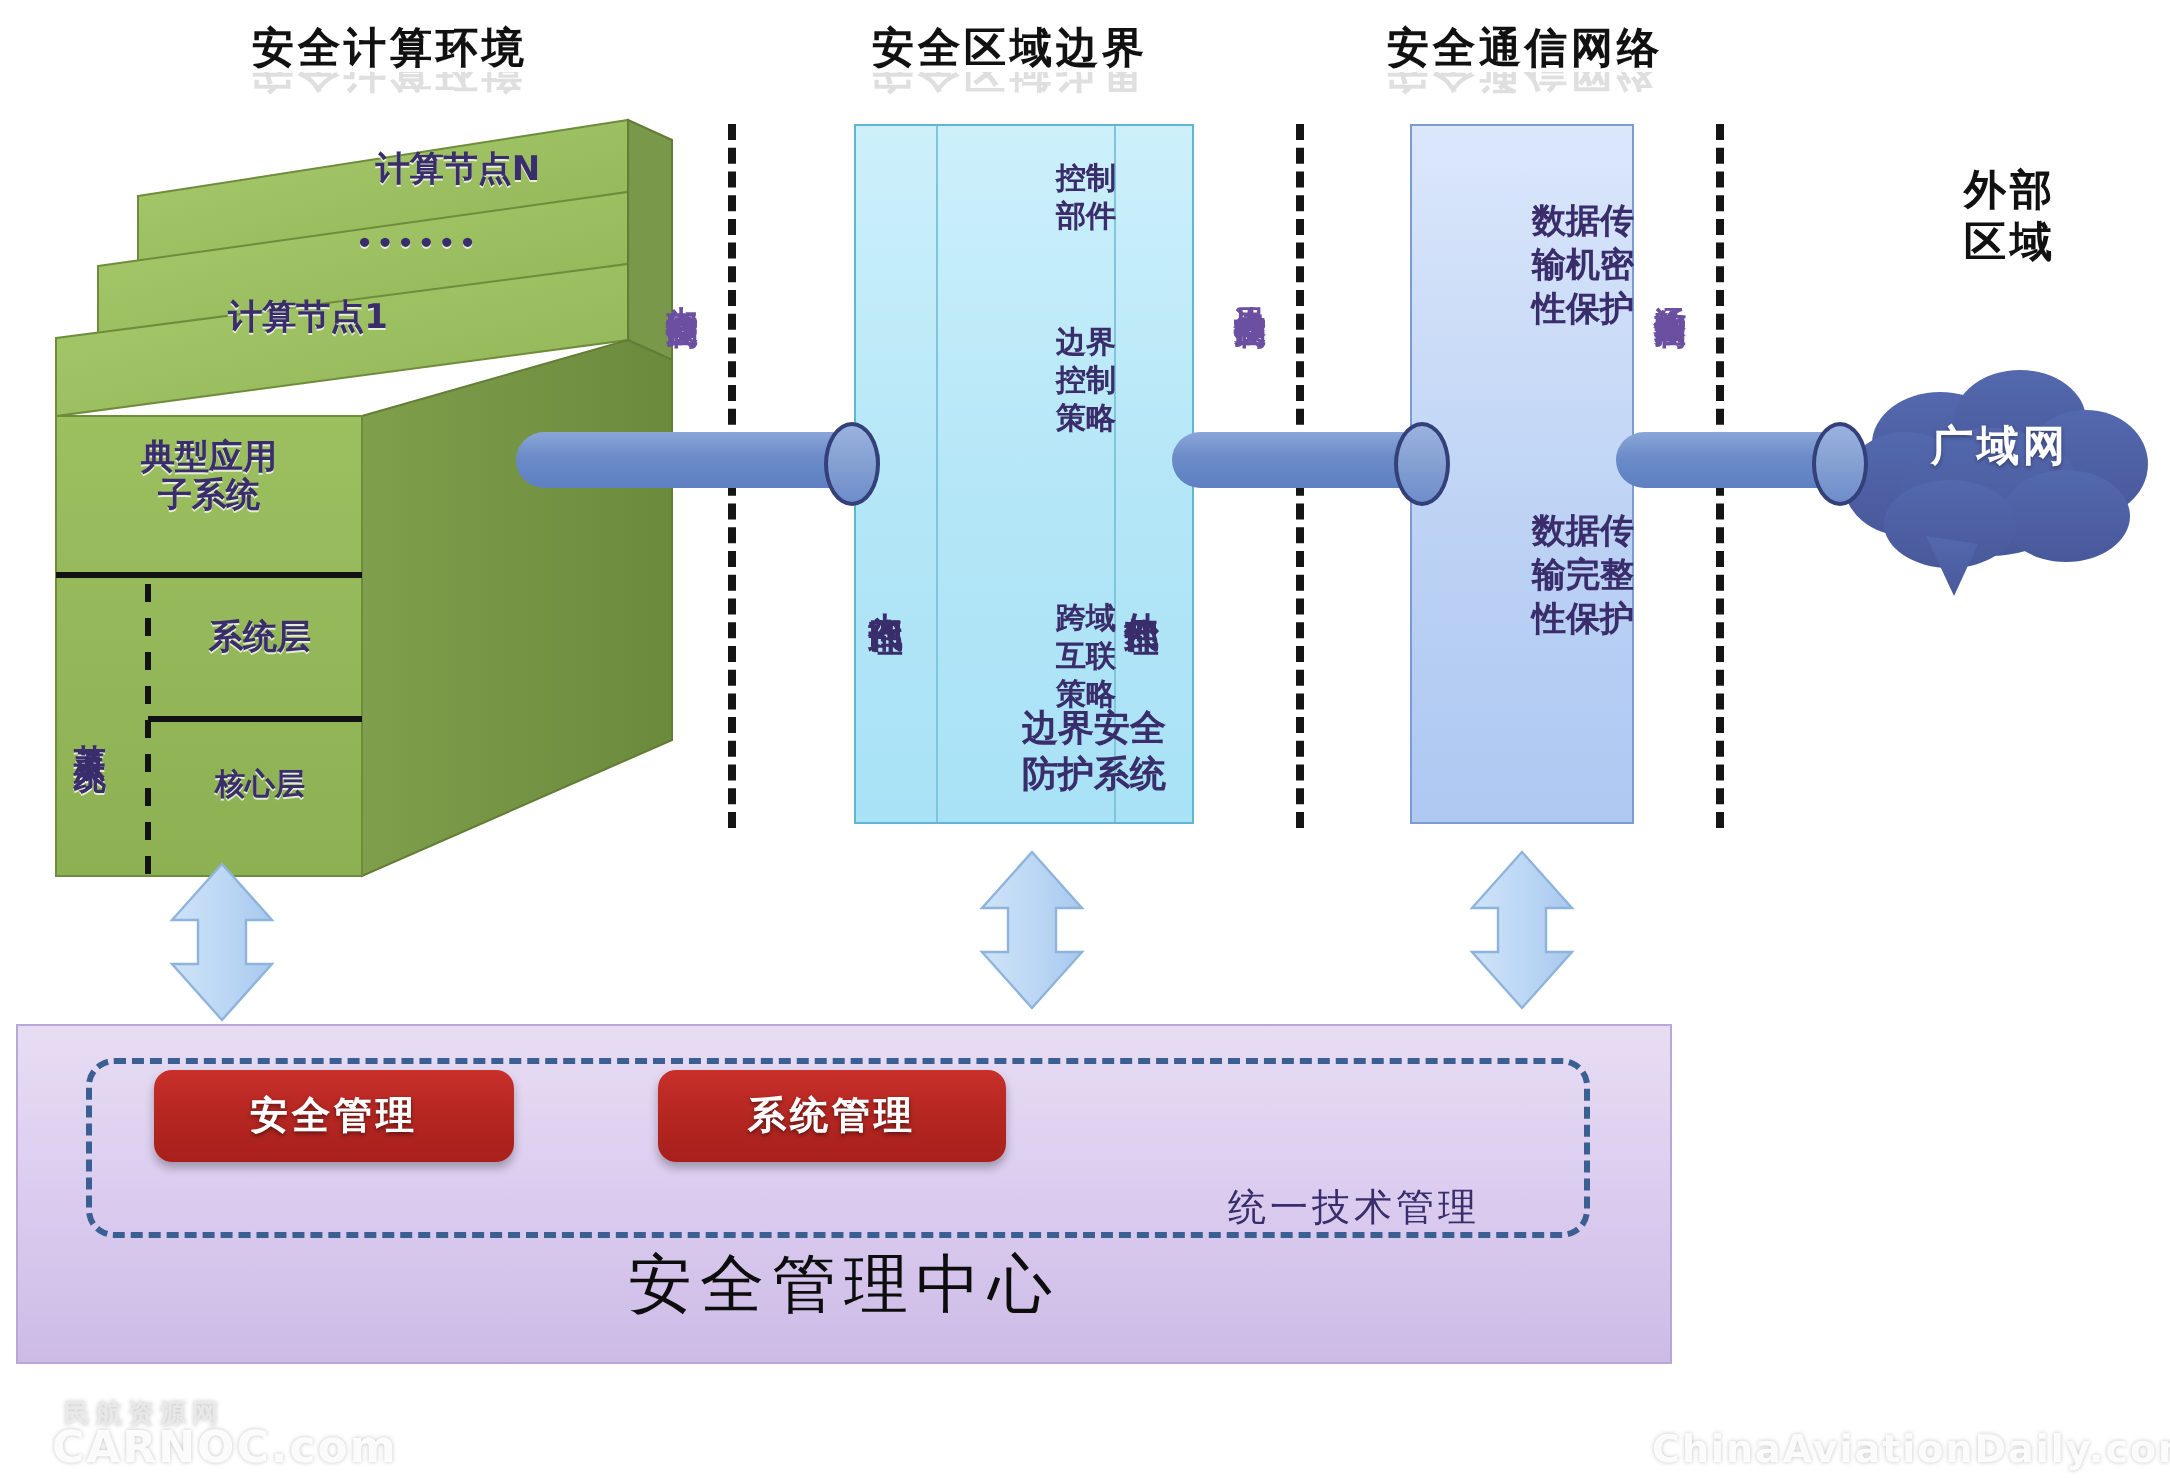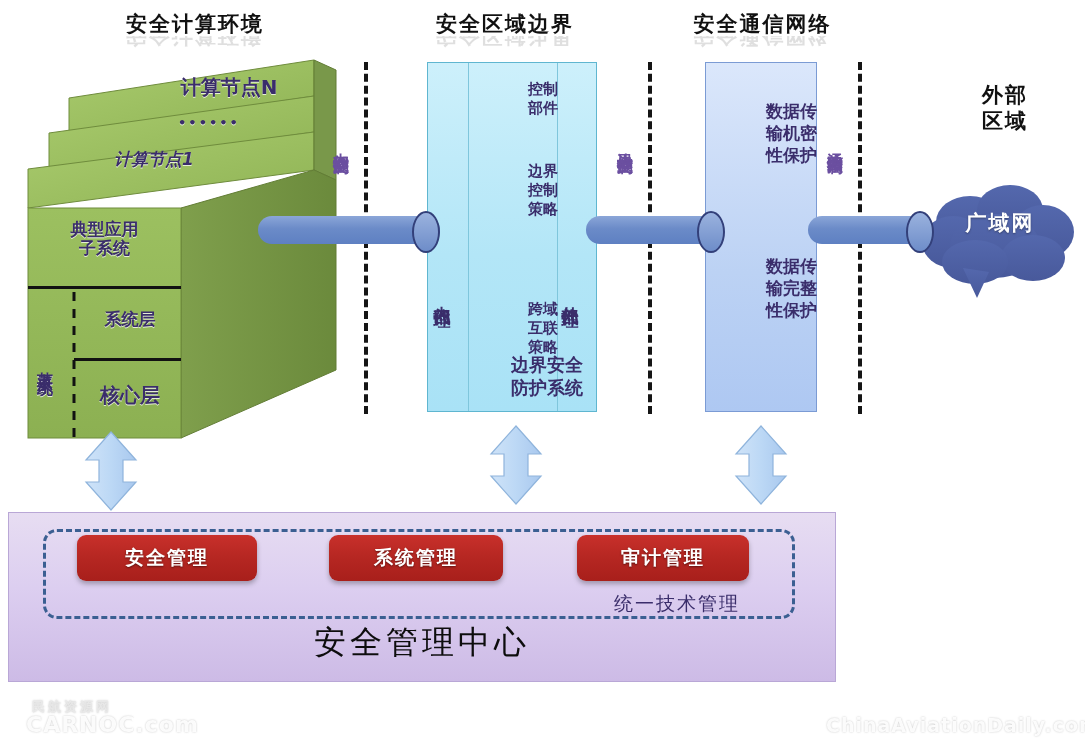--- a/index.html
+++ b/index.html
@@ -160,31 +160,31 @@
 
       <rect x="14" y="148" width="153" height="230" fill="url(#faceg)" stroke="#6f8c3d" stroke-width="1"></rect>
 
       <rect x="14" y="226" width="153" height="3" fill="#121212"></rect>
 
       <rect x="60" y="298" width="107" height="3" fill="#121212"></rect>
 
       <line x1="60" y1="232" x2="60" y2="378" stroke="#121212" stroke-width="3" stroke-dasharray="9,8"></line>
     </svg>
 
-    <div class="glabel shadowtxt" style="left:130px;top:16px;width:170px;font-size:20px;">计算节点N</div>
+    <div class="glabel shadowtxt" style="left:130px;top:16px;width:170px;font-size:17px;">计算节点N</div>
     <div class="glabel shadowtxt" style="left:110px;top:56px;width:170px;font-size:13px;letter-spacing:2px;">••••••</div>
-    <div class="glabel shadowtxt" style="left:50px;top:90px;width:180px;font-size:17px;font-style:italic;">计算节点1</div>
+    <div class="glabel shadowtxt" style="left:50px;top:90px;width:180px;font-size:17px;">计算节点1</div>
 
     <div class="glabel shadowtxt" style="left:14px;top:160px;width:153px;font-size:17px;white-space:pre-line;">典型应用
 子系统</div>
 
     <div class="glabel vtext shadowtxt" style="left:22px;top:236px;height:136px;font-size:16px;">节点子系统</div>
 
     <div class="glabel shadowtxt" style="left:66px;top:250px;width:100px;font-size:17px;">系统层</div>
-    <div class="glabel shadowtxt" style="left:66px;top:324px;width:100px;font-size:20px;">核心层</div>
+    <div class="glabel shadowtxt" style="left:66px;top:324px;width:100px;font-size:15px;">核心层</div>
   </div>
 
   <div class="vdash" style="left:364px;top:62px;height:352px;"></div>
   <div class="vdash-label vtext" style="left:333px;top:140px;height:182px;">内部交换控制</div>
 
   <div class="bbox cyan" style="left:427px;top:62px;width:170px;height:350px;">
     <div class="bcol" style="left:40px;"></div>
     <div class="bcol" style="left:129px;"></div>
   </div>
 
@@ -267,21 +267,20 @@
 
   <svg class="dbl-arrow" style="left:732px;top:424px;" width="58" height="82">
     <polygon points="29,2 54,30 41,30 41,52 54,52 29,80 4,52 17,52 17,30 4,30" fill="url(#arrg)" stroke="#8fb4dc" stroke-width="1.2"></polygon>
   </svg>
 
   <div class="mgmt">
     <div class="mgmt-dash"></div>
 
     <div class="pill" style="left:68px;top:22px;width:180px;">安全管理</div>
     <div class="pill" style="left:320px;top:22px;width:174px;">系统管理</div>
-    <div class="pill" style="left:568px;top:22px;width:172px;">审计管理</div>
 
     <div class="unified" style="left:605px;top:78px;">统一技术管理</div>
 
     <div class="mgmt-title">安全管理中心</div>
   </div>
 
   <div class="wm wm-small" style="left:32px;top:698px;">民航资源网</div>
   <div class="wm" style="left:26px;top:712px;font-size:22px;">CARNOC.com</div>
   <svg style="position:absolute;left:130px;top:694px;" width="80" height="30">
     <path d="M2,26 L70,2" stroke="rgba(255,255,255,.9)" stroke-width="3" fill="none"></path>

